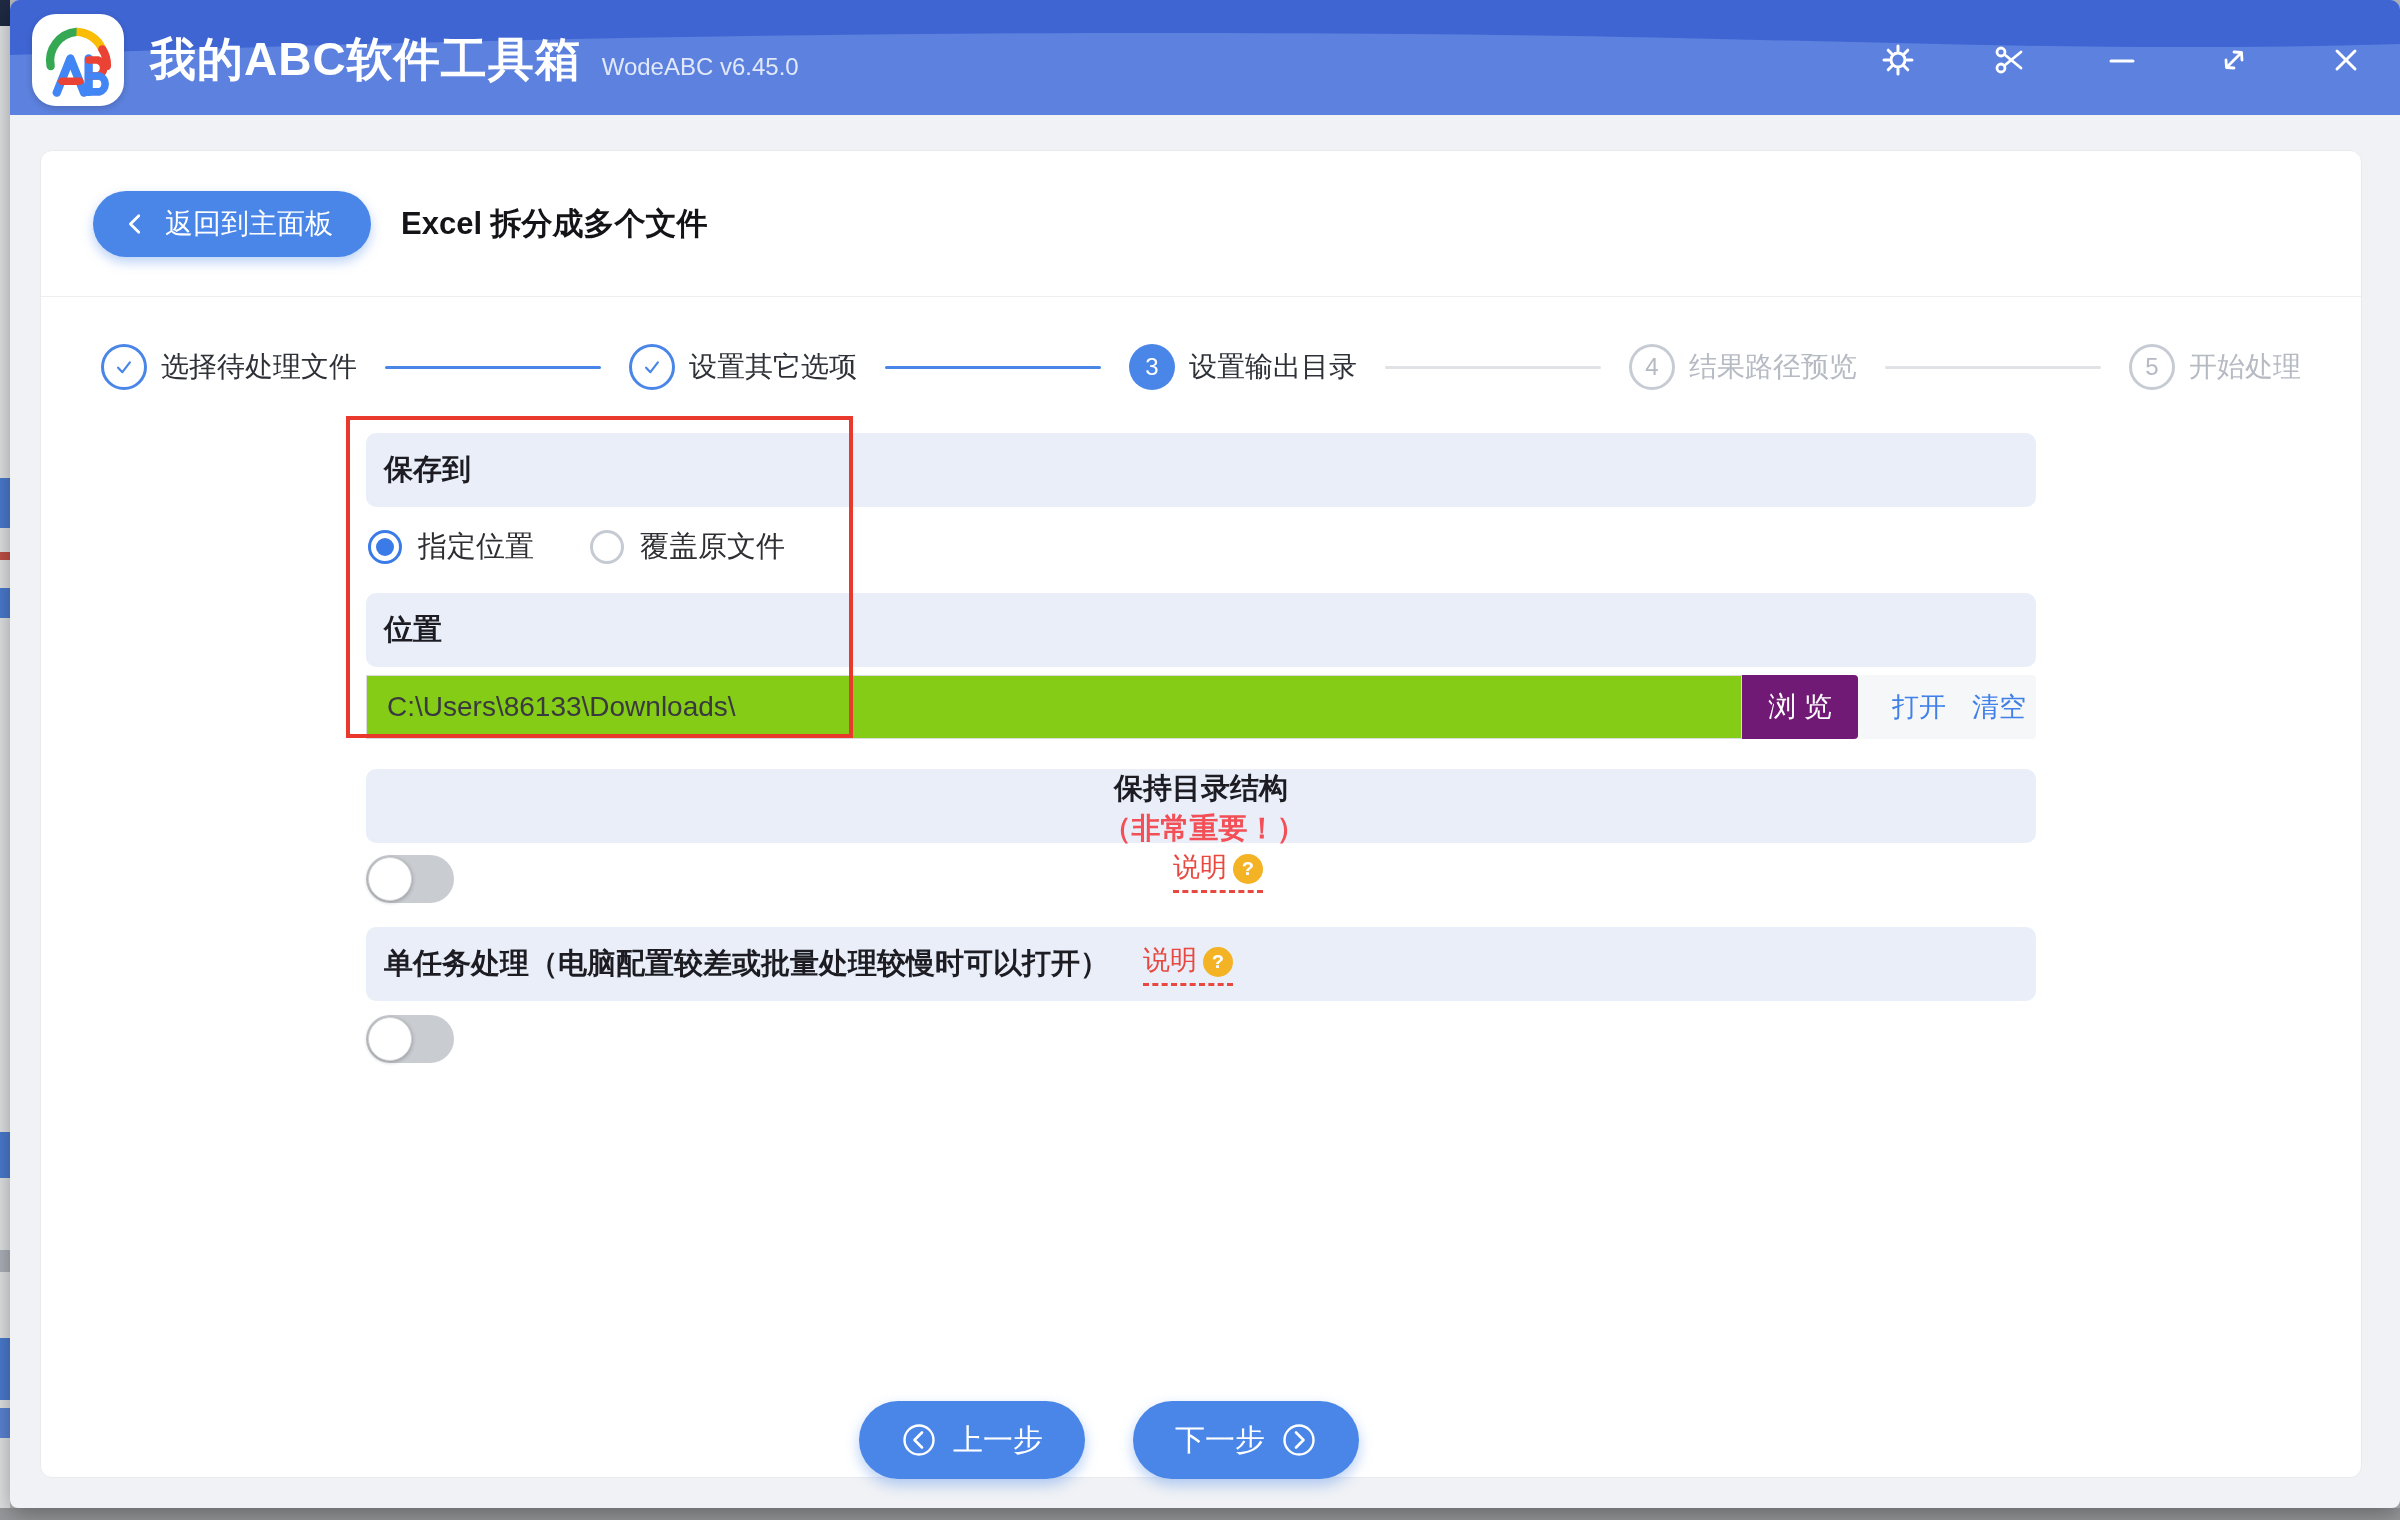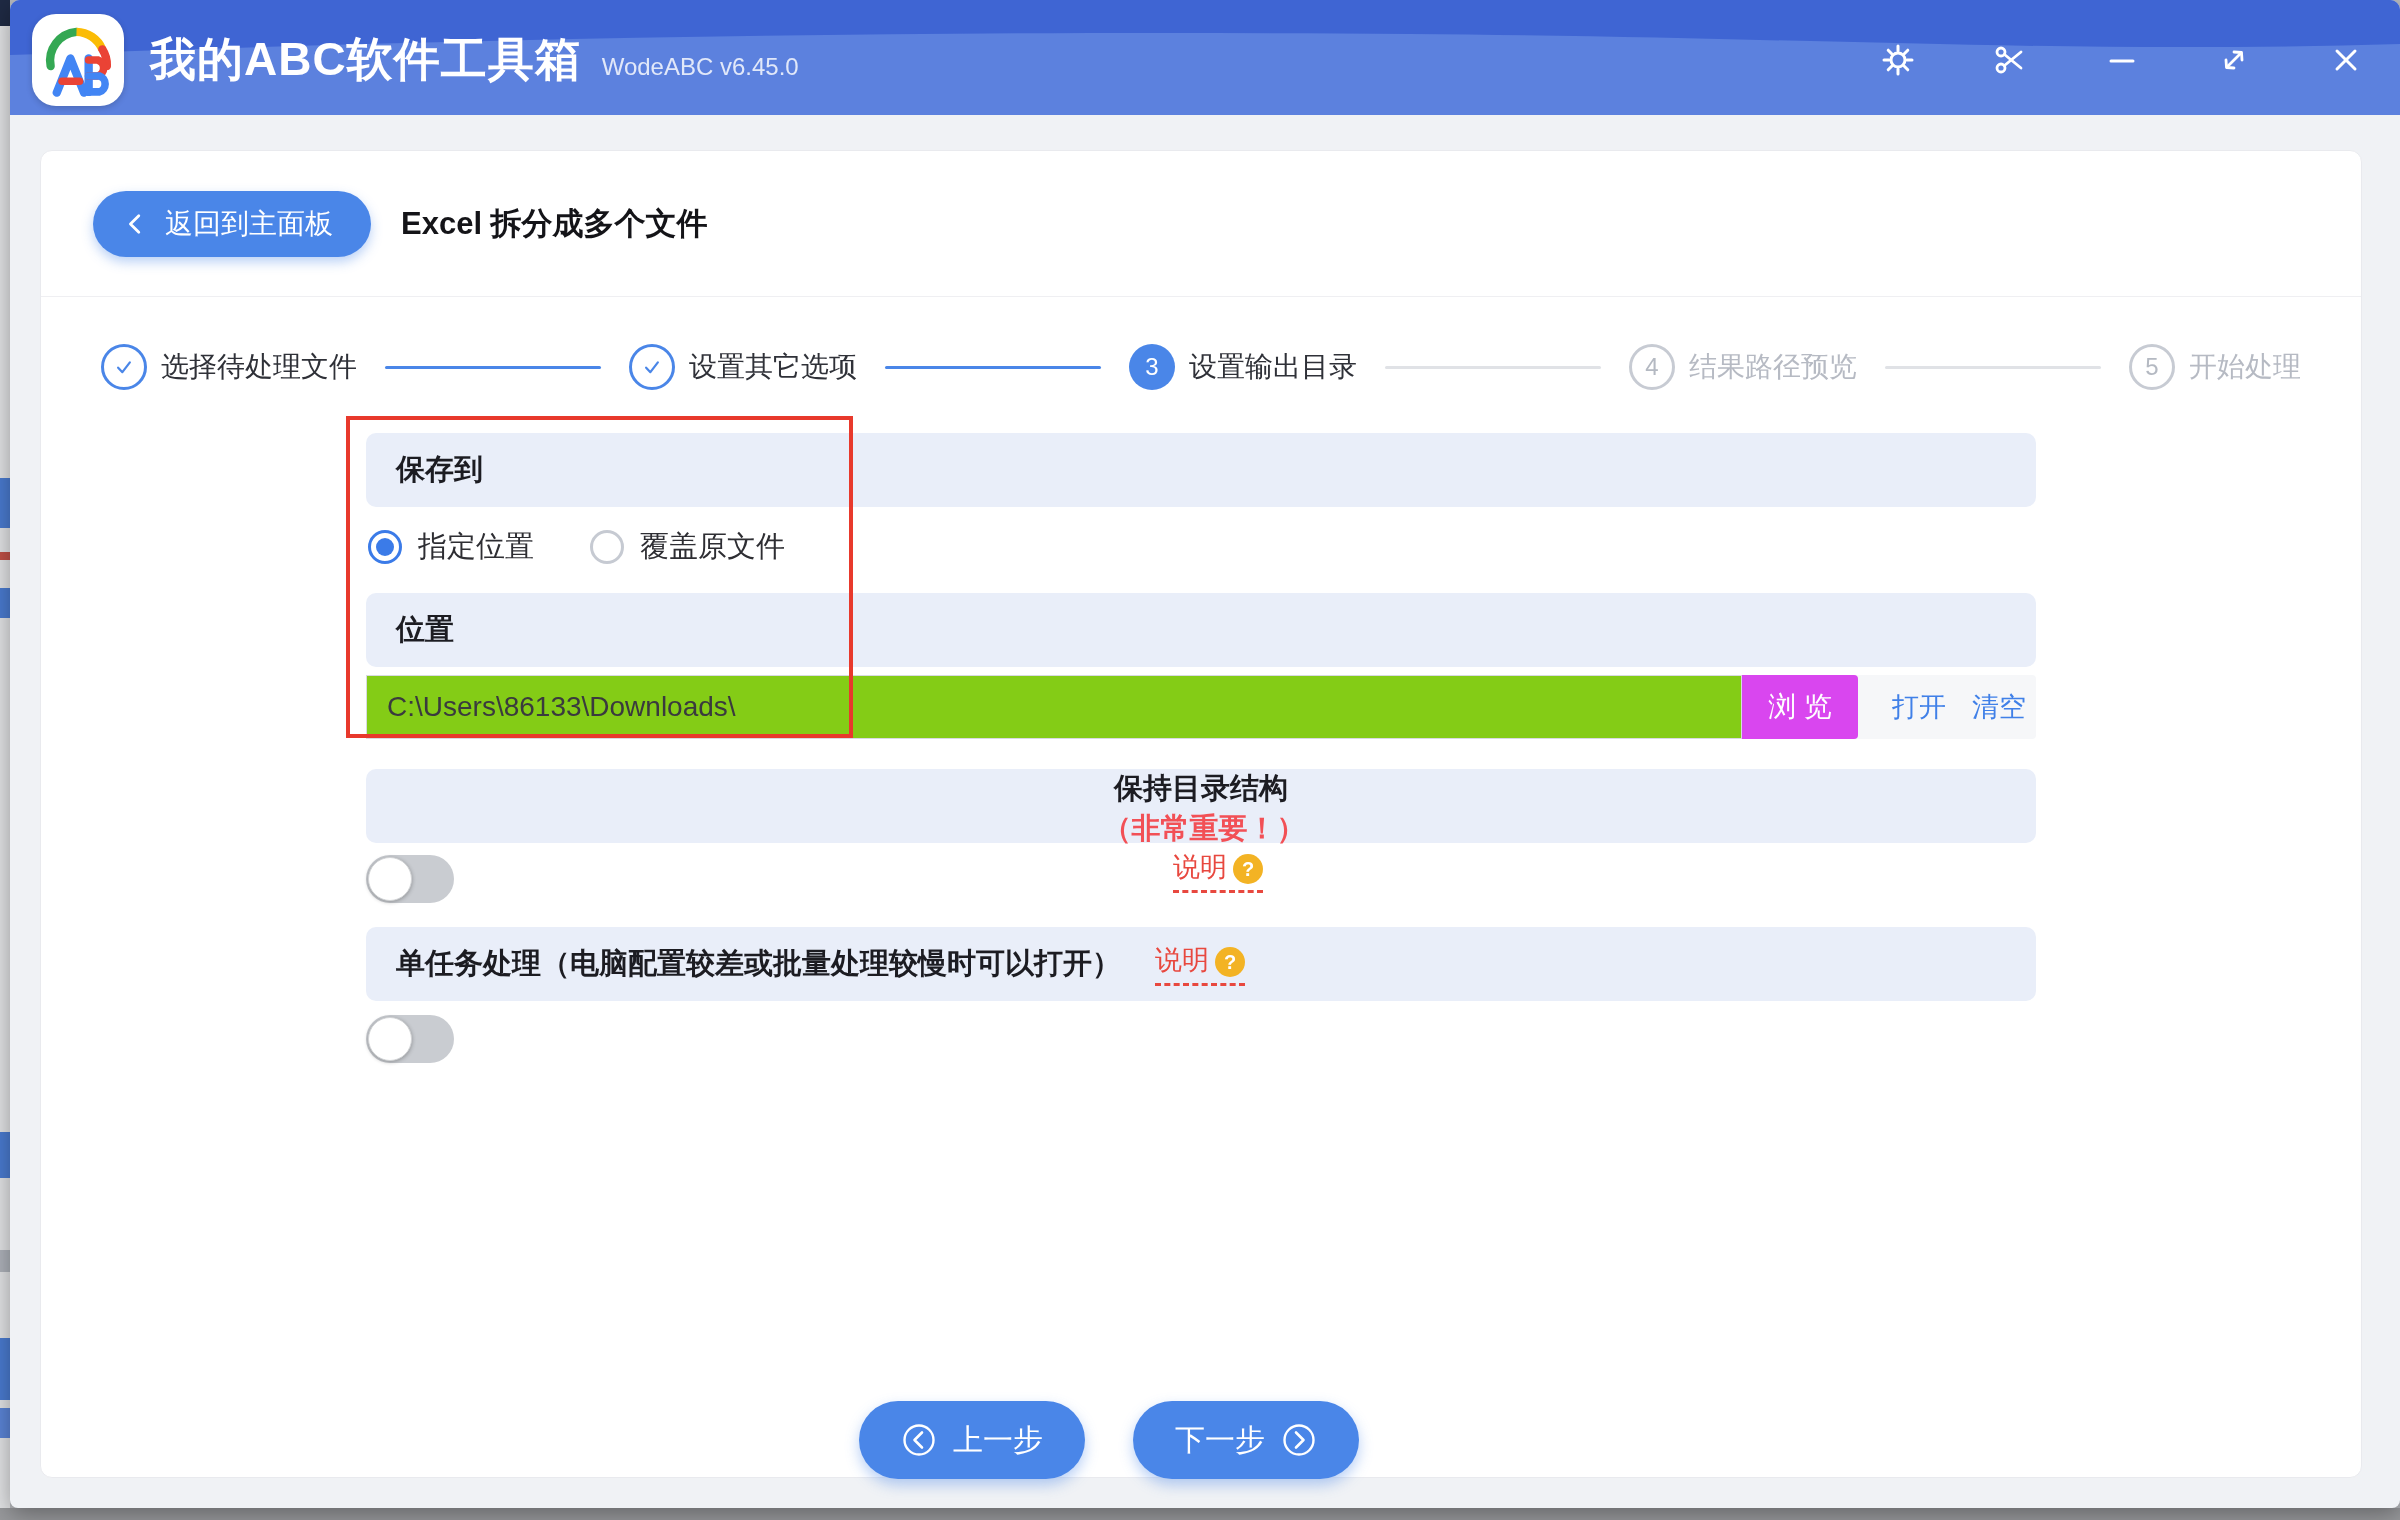--- a/index.html
+++ b/index.html
@@ -71,21 +71,21 @@
   .step-label { font-size:28px; color:#2f3138; font-weight:500; white-space:nowrap; }
   .step.pending .step-label { color:#b6bac3; font-weight:400; }
   .connector { flex:1 1 0; height:3px; margin:0 28px; border-radius:2px; }
   .connector.blue { background:#4a86e8; }
   .connector.gray { background:#e0e2e6; }
 
   
   .form { margin:28px 0 0 325px; width:1670px; position:relative; }
   .section-bar {
     height:74px; background:#e9eef9; border-radius:10px;
-    display:flex; align-items:center; padding:0 30px;
+    display:flex; align-items:center; padding:0 18px;font-family:Liberation Mono, monospace;
   }
   .section-bar .bar-title { font-size:29px; font-weight:bold; color:#1c1c22; }
   .red-strong { font-size:29px; font-weight:bold; color:#f25056; margin-left:6px; }
   .help-link {
     margin-left:34px; font-size:27px; color:#e8483f; cursor:pointer;
     border-bottom:3px dashed #e8483f; padding-bottom:5px;
     display:inline-flex; align-items:center; text-decoration:none;
   }
   .help-badge {
     width:30px; height:30px; border-radius:50%; background:#f3b324; color:#fff;
@@ -104,21 +104,21 @@
   .radio-dot.unchecked { border:3px solid #c6cad2; }
   .radio-label { font-size:29px; color:#2e2e33; }
 
   .gap24 { margin-top:24px; }
   .input-row { margin-top:8px; display:flex; height:64px; background:#f6f7f9; border-radius:0 4px 4px 0; }
   .path-input {
     width:1405px; height:64px; border:1px solid #d8dae0; background:#84cc16;
     font-size:28px; color:#3a3a3e; padding:0 20px; outline:none; font-family:inherit;
   }
   .browse-btn {
-    width:118px; height:64px; border:none; background:#d946ef; color:#fff;
+    width:118px; height:64px; border:none; background:#701a75; color:#fff;
     font-size:28px; cursor:pointer; border-radius:0 4px 4px 0; font-family:inherit; white-space:nowrap;
   }
   .side-links { display:flex; align-items:center; gap:26px; padding:0 10px 0 34px; }
   .text-link { font-size:27px; color:#4080e8; cursor:pointer; white-space:nowrap; }
 
   .gap26 { margin-top:30px;flex-direction:column; }
   .toggle { margin-top:12px; width:88px; height:48px; border-radius:24px; background:#c9ccd1; position:relative; cursor:pointer; }
   .toggle .knob {
     position:absolute; left:2px; top:2px; width:44px; height:44px; border-radius:50%;
     background:#ffffff; border:1px solid #d2d4d6; box-shadow:0 1px 4px rgba(0,0,0,.3);

